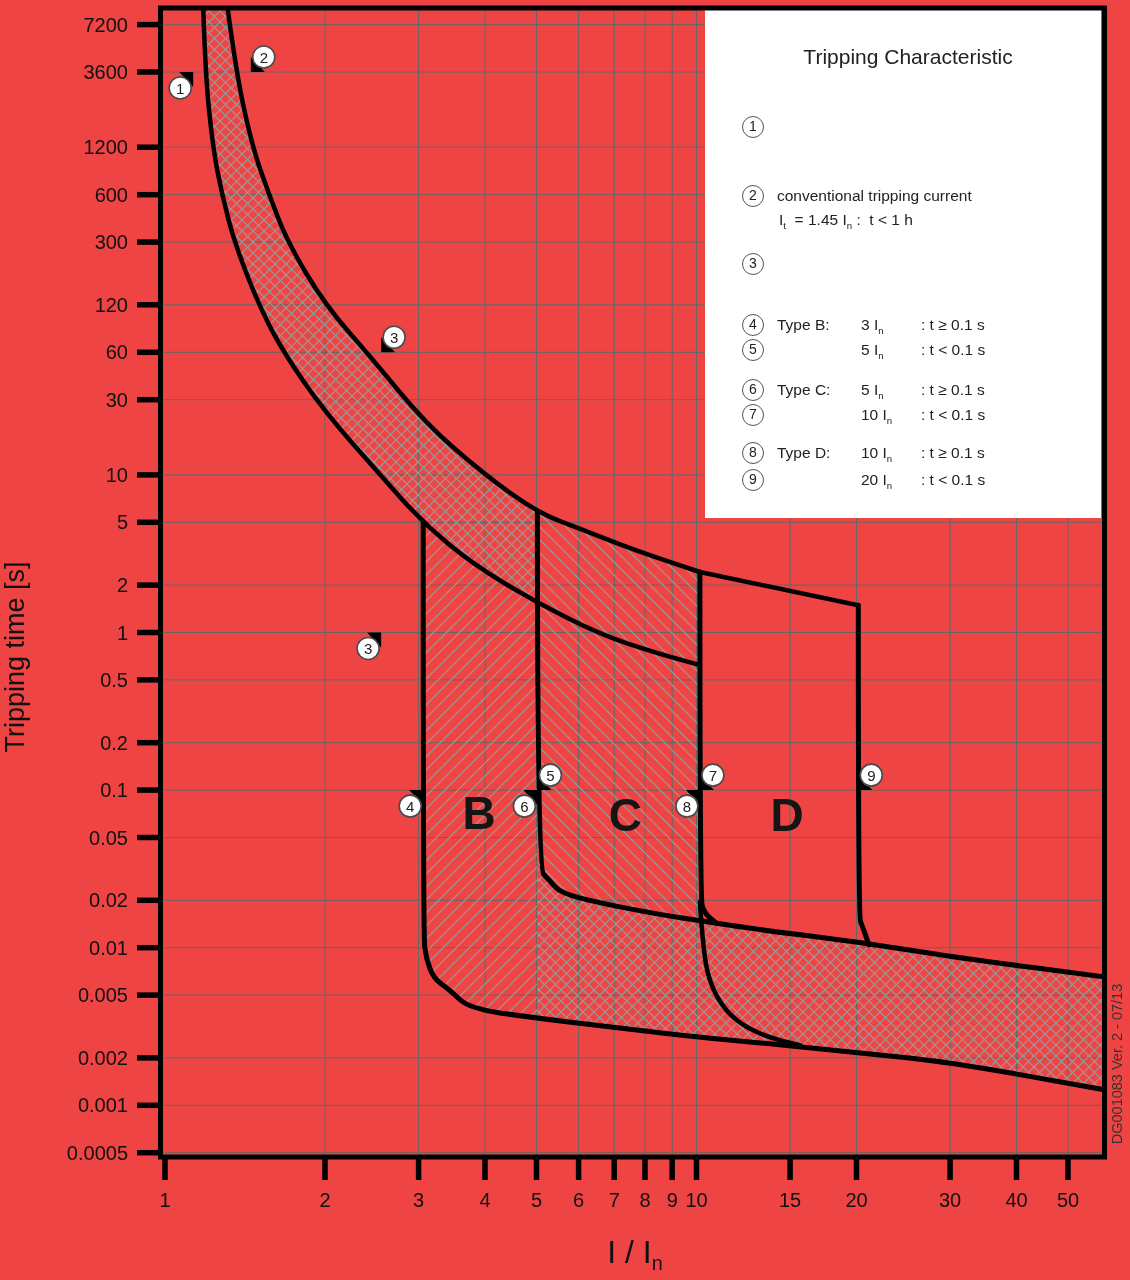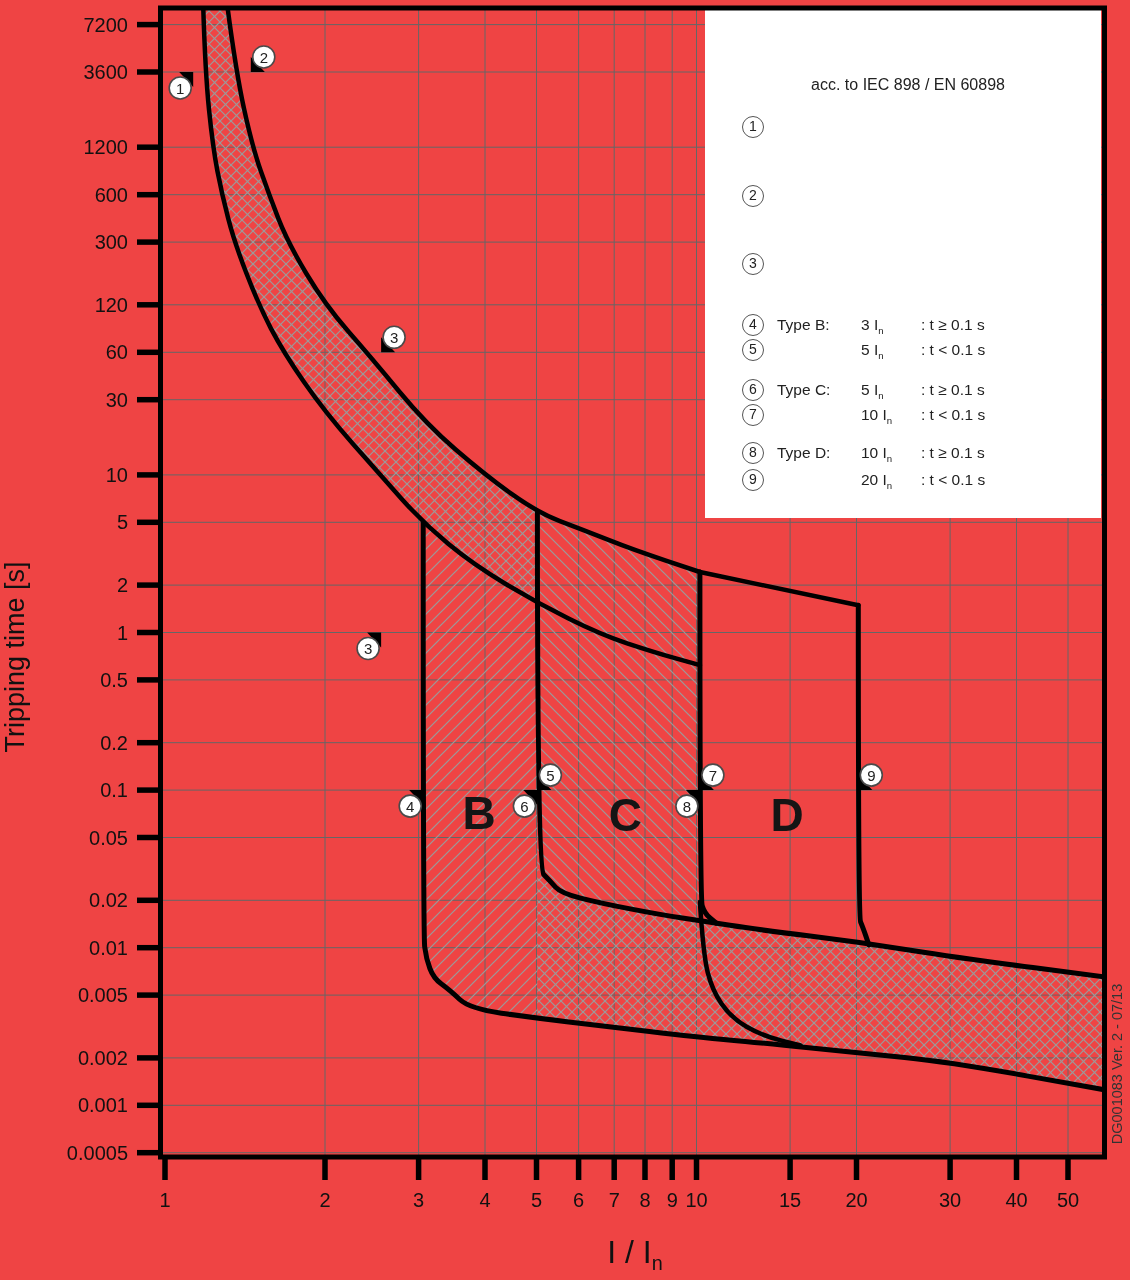--- a/index.html
+++ b/index.html
@@ -250,27 +250,31 @@
       <g>
         <polygon points="858.3,790.1 872.3,790.1 858.3,775.1" fill="#000000"></polygon>
         <circle cx="871.3" cy="775.1" r="11" fill="#fff" stroke="#4a4a4a" stroke-width="1.6"></circle>
         <text x="871.3" y="780.6" text-anchor="middle" font-size="15" fill="#222">9</text>
       </g>
     </svg>
   <div id="y-axis-title">Tripping time [s]</div>
   <div id="x-axis-title">I / I<sub>n</sub></div>
   <div id="watermark">DG001083 Ver. 2 - 07/13</div>
   <div id="legend">
-    <div class="lg-sub">acc. to IEC 898 / EN 60898</div>
+    <div class="lg-title">Tripping Characteristic</div>
     <div id="lg-items">
         <div class="lg-item">
           <span class="cnum">1</span>
         </div>
         <div class="lg-item">
           <span class="cnum">2</span>
+          <div class="lg-body">
+            <div class="lg-desc">conventional tripping current</div>
+            <div class="lg-formula">I<sub>t</sub>&nbsp; = 1.45 I<sub>n</sub> :&nbsp; t &lt; 1 h</div>
+          </div>
         </div>
         <div class="lg-item">
           <span class="cnum">3</span>
         </div>
         <div class="lg-item">
           <span class="cnum">4</span>
           <div class="lg-body">
             <div class="lg-row">
               <span class="lg-lab">Type B:</span>
               <span class="lg-num">3 I<sub>n</sub></span>

